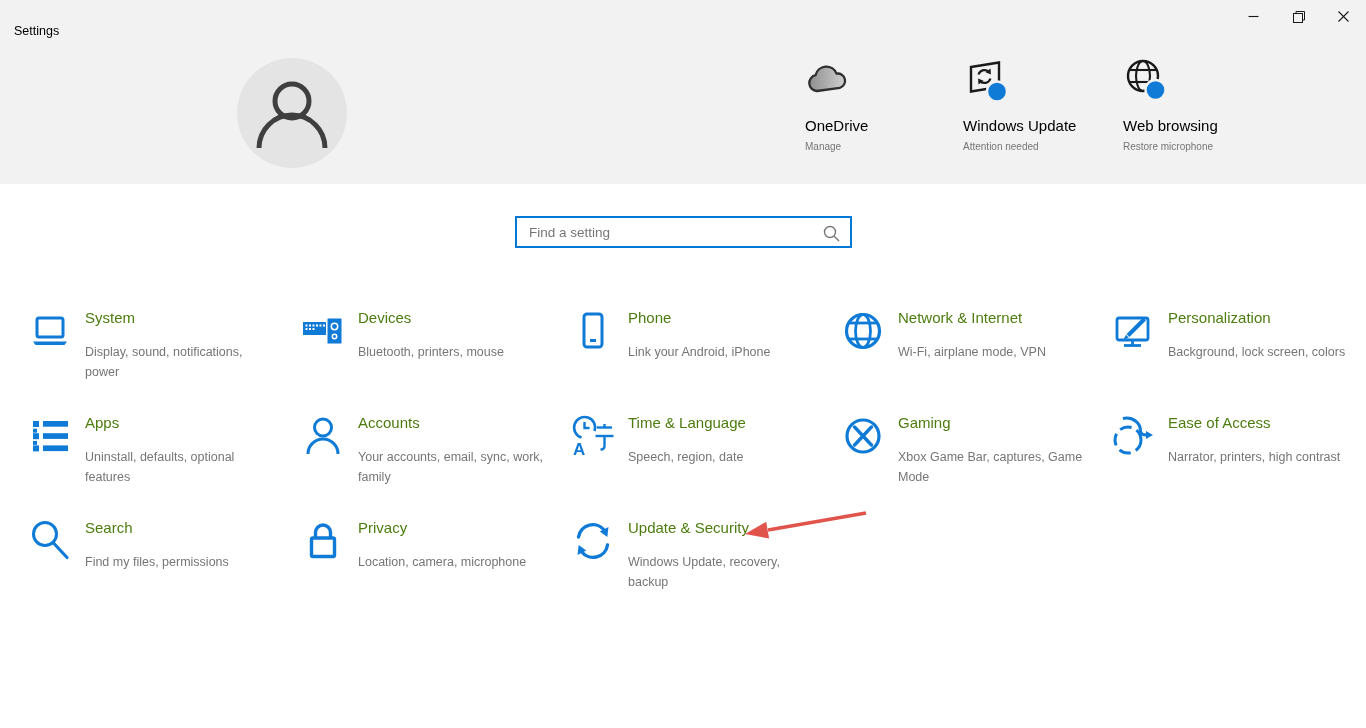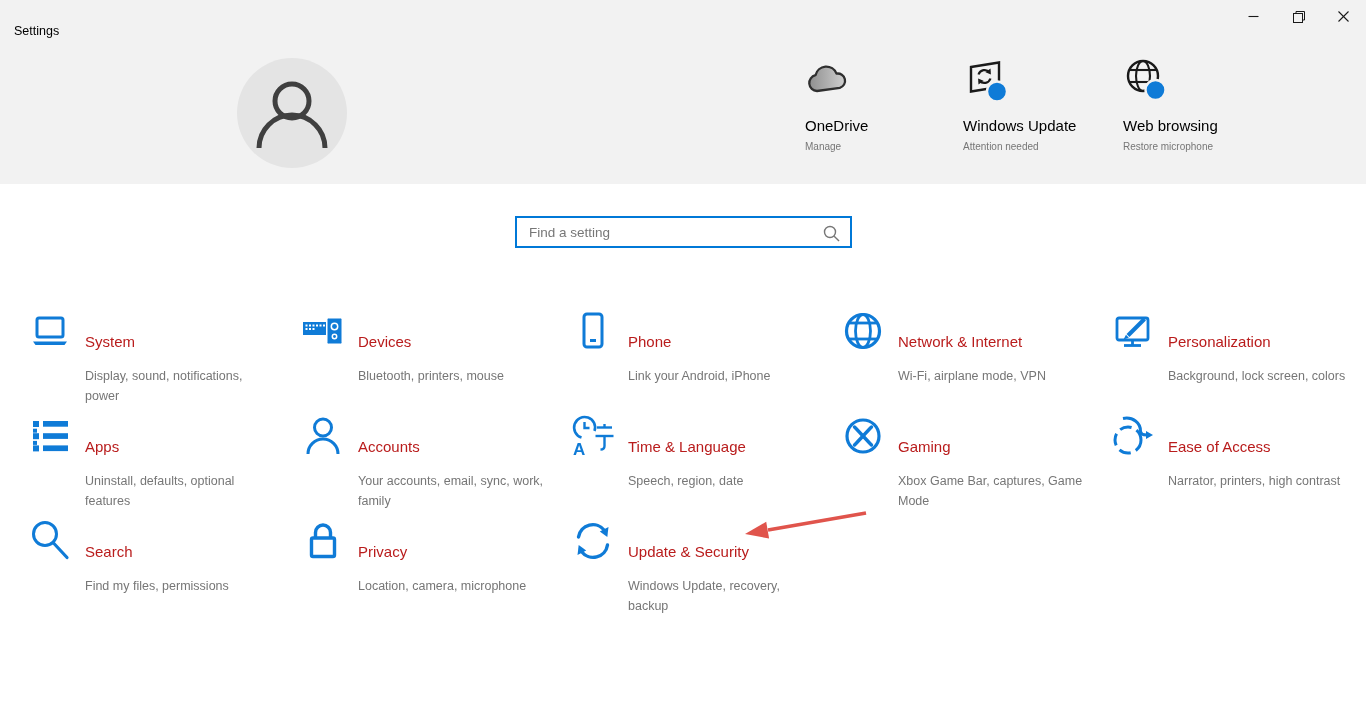--- a/index.html
+++ b/index.html
@@ -32,21 +32,21 @@
   .search-box input { position:absolute; left:0; top:0; width:100%; height:100%; border:none; outline:none;
                       padding:0 34px 0 12px; font-size:13.5px; font-family:"Liberation Sans",sans-serif; color:#1a1a1a; background:transparent; }
   .search-box input::placeholder { color:#767676; opacity:1; }
   .search-box .mag { position:absolute; right:10px; top:7px; }
 
   
   .cat-grid { position:absolute; left:28px; top:305px; width:1328px;
               display:grid; grid-template-columns:273px 270px 270px 270px 1fr; grid-auto-rows:105px; }
   .tile { display:flex; gap:13px; align-items:flex-start; cursor:pointer; padding-top:4px; }
   .tile-icon { width:44px; height:44px; flex:0 0 44px; }
-  .tile-title { font-size:15px; color:#b91c1c; margin-bottom:5px; white-space:nowrap;margin-top:24px; }
+  .tile-title { font-size:15px; color:#4d7c0f; margin-bottom:5px; white-space:nowrap; }
   .tile-sub { font-size:12.5px; color:#767676; line-height:1.6; max-width:192px;margin-top:16px; }
 
   
   .annot { position:absolute; left:0; top:0; width:1366px; height:728px; pointer-events:none; z-index:5; }
 
   svg { display:block; }
 </style>
 </head>
 <body>
 

